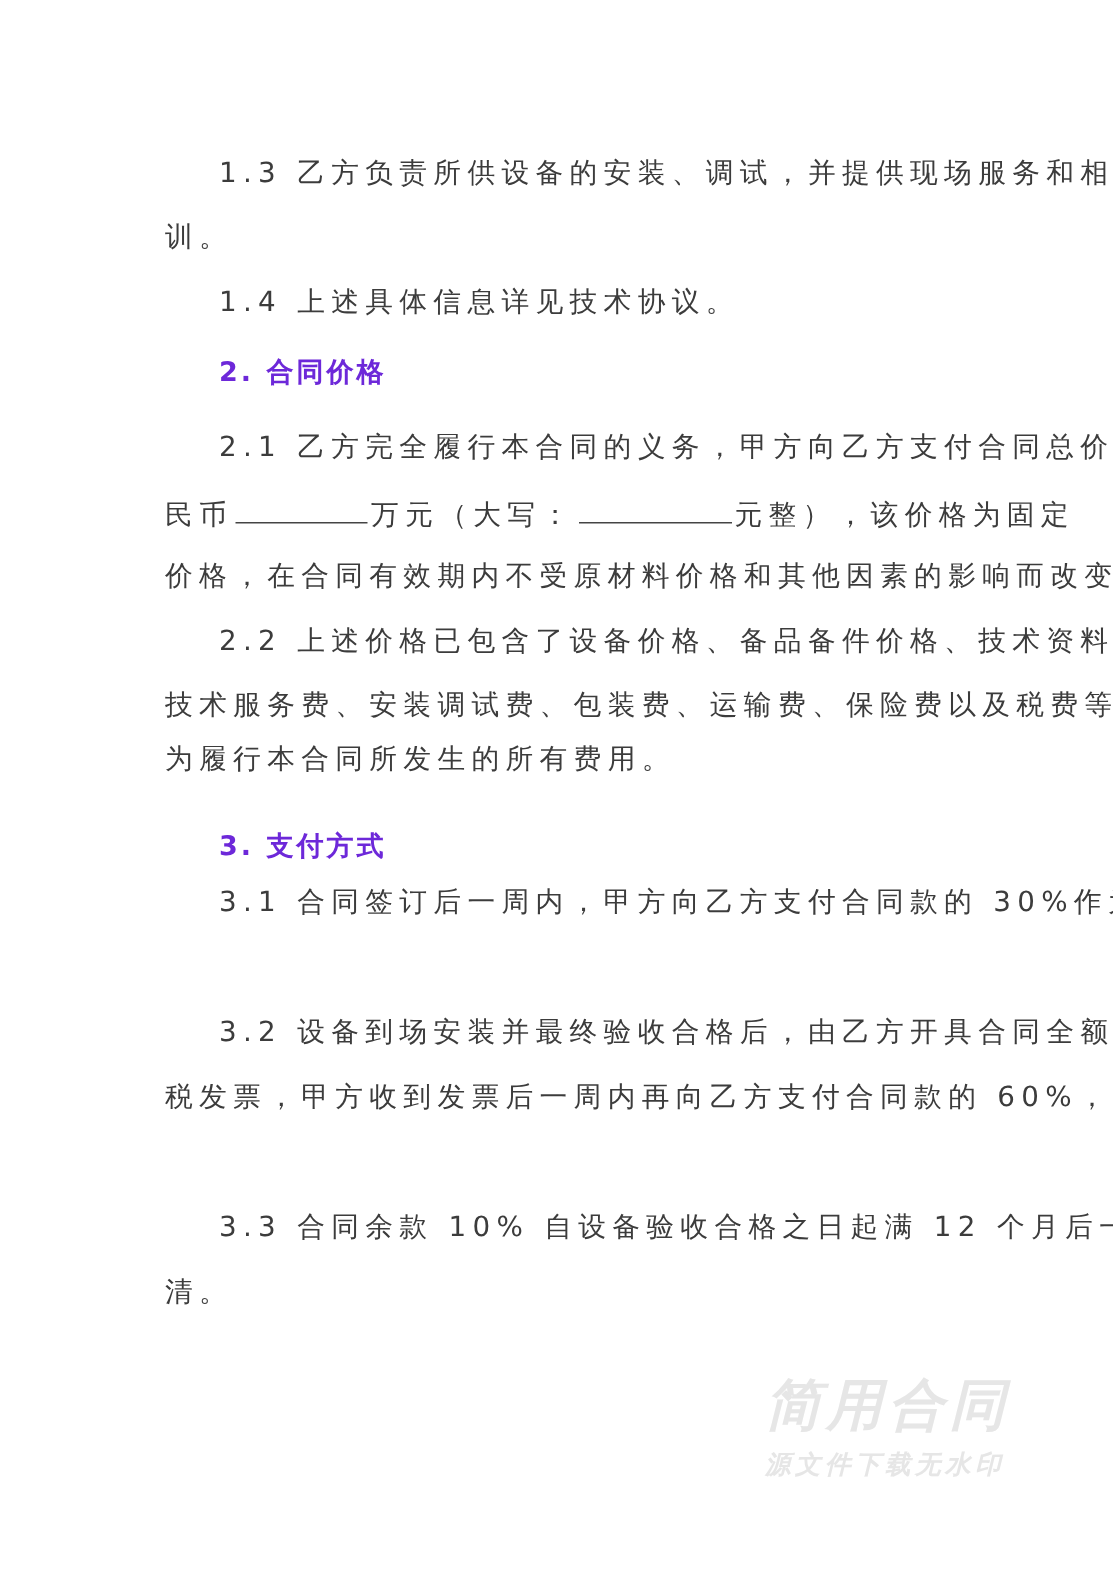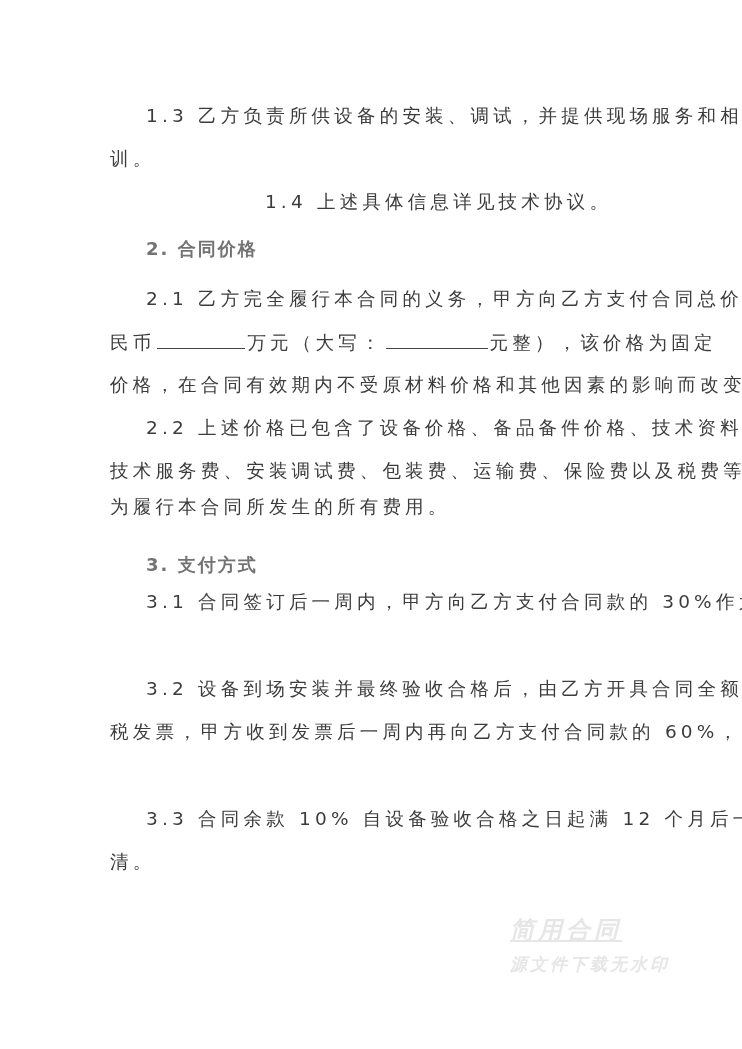--- a/index.html
+++ b/index.html
@@ -29,21 +29,21 @@
       font-size: 18.5px;
       line-height: 24px;
       letter-spacing: 4.2px;
       white-space: nowrap;
       color: #3c3c3c;
     }
     .indent { left: 146px; }
     .heading {
       font-weight: bold;
       letter-spacing: 2px;
-      color: #737373;
+      color: #6d28d9;
       font-size: 18px;
     }
     .blank {
       display: inline-block;
       border-bottom: 1px solid #444;
       height: 18px;
       vertical-align: baseline;
       margin: 0 2px;
     }
     .blank.w-a { width: 88px; }
@@ -54,41 +54,40 @@
       left: 510px;
       top: 918px;
       color: #e6e6e6;
       font-style: italic;
       font-weight: bold;
       font-family: "DejaVu Sans", sans-serif;
       line-height: 1;
       user-select: none;
     }
     .watermark .wm-title {
-      font-size: 24px;
+      font-size: 37px;
       letter-spacing: 4px;
       display: block;
-      text-decoration: underline;
     }
     .watermark .wm-sub {
       font-size: 17px;
       letter-spacing: 3px;
       display: block;
       margin-top: 14px;
     }
   </style>
 </head>
 <body>
 
 <div class="page">
 
   <div class="line indent" style="top:104px;">1.3 乙方负责所供设备的安装、调试，并提供现场服务和相关培</div>
   <div class="line" style="top:147px;">训。</div>
 
-  <div class="line indent" style="top:190px;text-align:center;">1.4 上述具体信息详见技术协议。</div>
+  <div class="line indent" style="top:190px;">1.4 上述具体信息详见技术协议。</div>
 
   <div class="line indent heading" style="top:237px;">2. 合同价格</div>
 
   <div class="line indent" style="top:287px;">2.1 乙方完全履行本合同的义务，甲方向乙方支付合同总价为人</div>
   <div class="line" style="top:330px;">
     <span>民币</span><span class="blank w-a"></span><span>万元（大写：</span><span class="blank w-b"></span><span>元整），该价格为固定</span>
   </div>
   <div class="line" style="top:373px;">价格，在合同有效期内不受原材料价格和其他因素的影响而改变。</div>
 
   <div class="line indent" style="top:416px;">2.2 上述价格已包含了设备价格、备品备件价格、技术资料费、</div>

